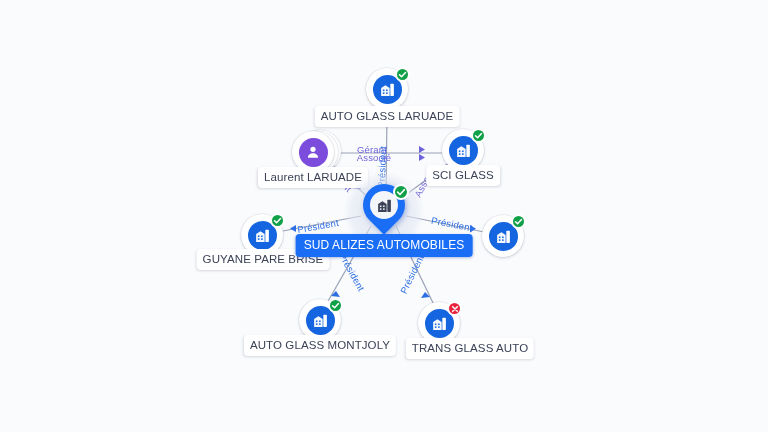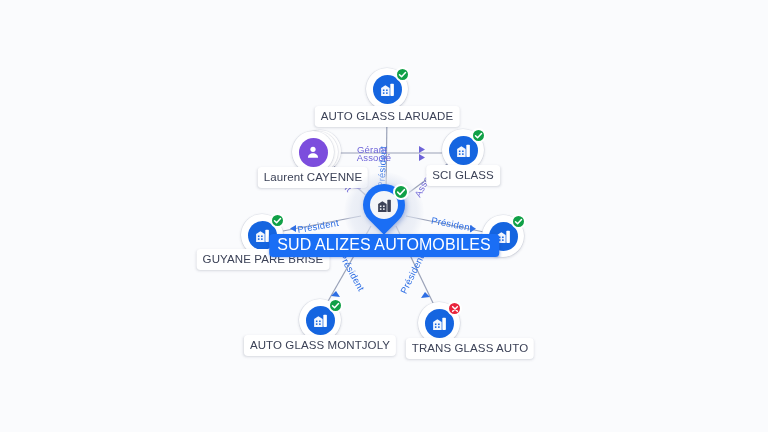--- a/index.html
+++ b/index.html
@@ -101,21 +101,21 @@
     line-height: 14px;
     padding: 3px 6px 4px 6px;
     border-radius: 4px;
     box-shadow: 0 1px 2.5px rgba(40,50,80,.17);
     letter-spacing: .1px;
   }
 
   .node-label.primary {
     background: #1a6ef5;
     color: #ffffff;
-    font-size: 16px;
+    font-size: 12px;
     padding: 4px 8px 5px 8px;
     border-radius: 4px;
     box-shadow: 0 1px 3px rgba(20,70,180,.35);
   }
 
   
   .pin-halo {
     position: absolute;
     left: -40px;
     top: -40px;
@@ -262,21 +262,21 @@
     <div class="stack-layer stack-2"></div>
     <div class="node-circle">
       <div class="inner-disc person">
         <svg width="16" height="16" viewBox="0 0 24 24" fill="#ffffff">
           <circle cx="12" cy="8" r="3.9"></circle>
           <path d="M4.4 20.5c0-4.2 3.4-6.6 7.6-6.6s7.6 2.4 7.6 6.6z"></path>
         </svg>
       </div>
     </div>
   </div>
-  <div class="node-label" style="left:313px; top:167px;">Laurent CAYENNE</div>
+  <div class="node-label" style="left:313px; top:167px;">Laurent LARUADE</div>
 
   <div class="node" style="left:463px; top:150px;">
     <div class="node-circle">
       <div class="inner-disc">
         <svg width="17" height="17" viewBox="0 0 24 24" fill="#ffffff">
           <path d="M3 21V10l6-4 6 4v11H3z" opacity=".95"></path>
           <rect x="16" y="4" width="5" height="17" rx="1"></rect>
           <rect x="5.5" y="12" width="2.2" height="2.2" fill="#1565e0"></rect>
           <rect x="10" y="12" width="2.2" height="2.2" fill="#1565e0"></rect>
           <rect x="5.5" y="16" width="2.2" height="2.2" fill="#1565e0"></rect>

